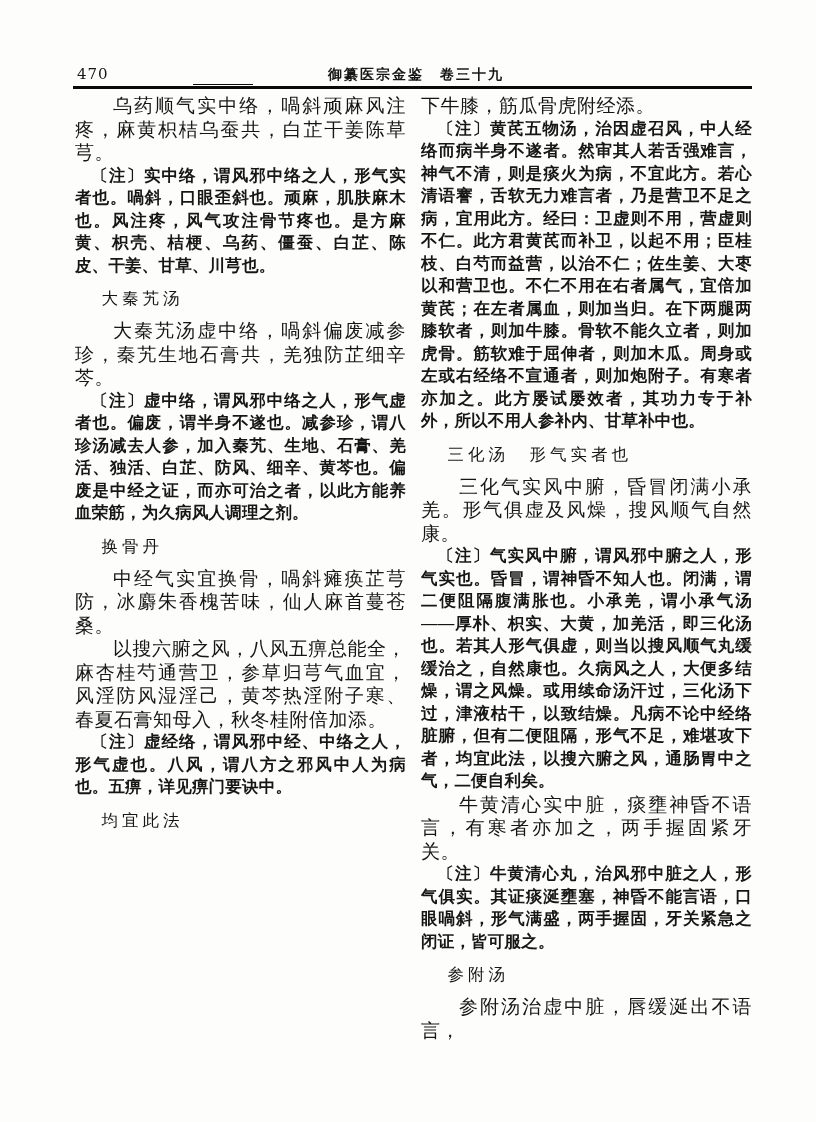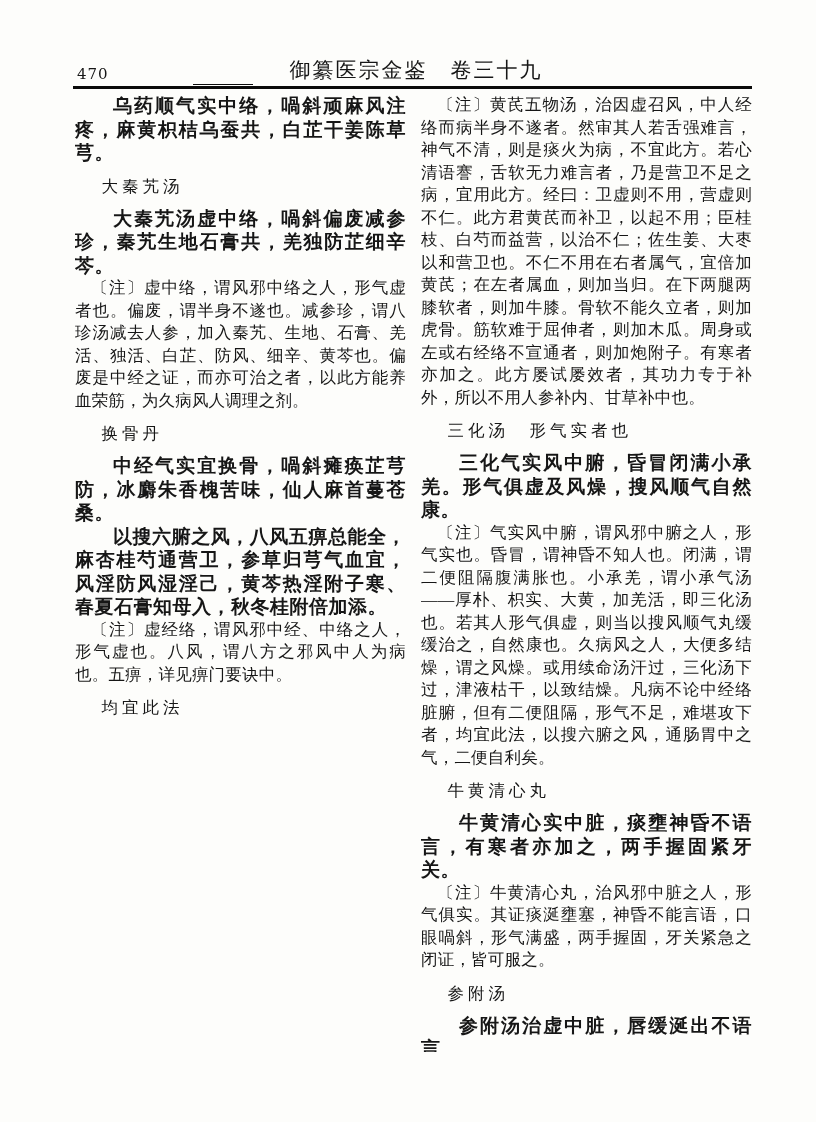--- a/index.html
+++ b/index.html
@@ -16,46 +16,46 @@
     position:absolute;top:56px;left:73px;right:57px;height:30px;
   }
   .pagenum{
     position:absolute;left:4px;bottom:3px;
     font-size:15px;letter-spacing:1px;
     font-family:"DejaVu Serif",serif;
   }
   .htitle{
     position:absolute;left:0;right:0;bottom:2px;
     text-align:center;
-    font-size:21px;font-weight:normal;letter-spacing:2px;
+    font-size:14px;font-weight:bold;letter-spacing:2px;
   }
   .rule{
     position:absolute;top:86px;left:73px;right:64px;height:3px;
     background:#0a0a0a;
   }
   .rule:after{
     content:"";position:absolute;left:120px;top:-2px;width:60px;height:1px;background:#0a0a0a;
   }
   .content{
     position:absolute;top:94px;left:75px;right:64px;bottom:70px;
     display:flex;gap:15px;overflow:hidden;
   }
   .col{flex:1 1 0;overflow:hidden;}
   .verse{
     margin:0;
-    font-size:19px;font-weight:bold;
+    font-size:19px;font-weight:normal;
     line-height:23.5px;
     text-align:justify;text-align-last:left;
     text-indent:2em;
     letter-spacing:0.5px;
   }
   .verse.cont{text-indent:0;}
   .note{
     margin:0;
-    font-size:16.5px;font-weight:normal;
+    font-size:16.5px;font-weight:bold;
     line-height:22.5px;
     text-align:justify;text-align-last:left;
     text-indent:1em;
     letter-spacing:0.2px;
   }
   .heading{
     margin:11px 0 9px 0;
     padding-left:1.6em;
     font-size:16.5px;font-weight:normal;
     letter-spacing:4px;
@@ -70,37 +70,38 @@
   <div class="header">
     <span class="pagenum">470</span>
     <span class="htitle">御纂医宗金鉴　卷三十九</span>
   </div>
   <div class="rule"></div>
 
   <div class="content">
 
     <div class="col">
       <p class="verse">乌药顺气实中络，喎斜顽麻风注疼，麻黄枳桔乌蚕共，白芷干姜陈草芎。</p>
+      <p class="note">〔注〕实中络，谓风邪中络之人，形气实者也。喎斜，口眼歪斜也。顽麻，肌肤麻木也。风注疼，风气攻注骨节疼也。是方麻黄、枳壳、桔梗、乌药、僵蚕、白芷、陈皮、干姜、甘草、川芎也。</p>
       <p class="heading">大秦艽汤</p>
       <p class="verse">大秦艽汤虚中络，喎斜偏废减参珍，秦艽生地石膏共，羌独防芷细辛芩。</p>
       <p class="note">〔注〕虚中络，谓风邪中络之人，形气虚者也。偏废，谓半身不遂也。减参珍，谓八珍汤减去人参，加入秦艽、生地、石膏、羌活、独活、白芷、防风、细辛、黄芩也。偏废是中经之证，而亦可治之者，以此方能养血荣筋，为久病风人调理之剂。</p>
       <p class="heading">换骨丹</p>
       <p class="verse">中经气实宜换骨，喎斜瘫痪芷芎防，冰麝朱香槐苦味，仙人麻首蔓苍桑。</p>
       <p class="verse">以搜六腑之风，八风五痹总能全，麻杏桂芍通营卫，参草归芎气血宜，风淫防风湿淫己，黄芩热淫附子寒、春夏石膏知母入，秋冬桂附倍加添。</p>
       <p class="note">〔注〕虚经络，谓风邪中经、中络之人，形气虚也。八风，谓八方之邪风中人为病也。五痹，详见痹门要诀中。</p>
       <p class="heading">均宜此法</p>
 
     </div>
 
     <div class="col">
+      <p class="verse cont">下牛膝，筋瓜骨虎附经添。</p>
       <p class="note">〔注〕黄芪五物汤，治因虚召风，中人经络而病半身不遂者。然审其人若舌强难言，神气不清，则是痰火为病，不宜此方。若心清语謇，舌软无力难言者，乃是营卫不足之病，宜用此方。经曰：卫虚则不用，营虚则不仁。此方君黄芪而补卫，以起不用；臣桂枝、白芍而益营，以治不仁；佐生姜、大枣以和营卫也。不仁不用在右者属气，宜倍加黄芪；在左者属血，则加当归。在下两腿两膝软者，则加牛膝。骨软不能久立者，则加虎骨。筋软难于屈伸者，则加木瓜。周身或左或右经络不宣通者，则加炮附子。有寒者亦加之。此方屡试屡效者，其功力专于补外，所以不用人参补内、甘草补中也。</p>
       <p class="heading">三化汤　形气实者也</p>
       <p class="verse">三化气实风中腑，昏冒闭满小承羌。形气俱虚及风燥，搜风顺气自然康。</p>
       <p class="note">〔注〕气实风中腑，谓风邪中腑之人，形气实也。昏冒，谓神昏不知人也。闭满，谓二便阻隔腹满胀也。小承羌，谓小承气汤——厚朴、枳实、大黄，加羌活，即三化汤也。若其人形气俱虚，则当以搜风顺气丸缓缓治之，自然康也。久病风之人，大便多结燥，谓之风燥。或用续命汤汗过，三化汤下过，津液枯干，以致结燥。凡病不论中经络脏腑，但有二便阻隔，形气不足，难堪攻下者，均宜此法，以搜六腑之风，通肠胃中之气，二便自利矣。</p>
-      <p class="heading">牛黄清心丸</p>
       <p class="verse">牛黄清心实中脏，痰壅神昏不语言，有寒者亦加之，两手握固紧牙关。</p>
       <p class="note">〔注〕牛黄清心丸，治风邪中脏之人，形气俱实。其证痰涎壅塞，神昏不能言语，口眼喎斜，形气满盛，两手握固，牙关紧急之闭证，皆可服之。</p>
       <p class="heading">参附汤</p>
       <p class="verse">参附汤治虚中脏，唇缓涎出不语言，</p>
     </div>
 
   </div>
 </div>
 
 </body></html>

